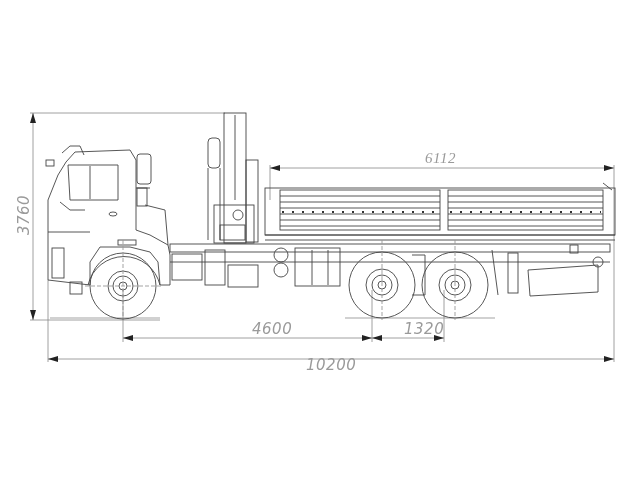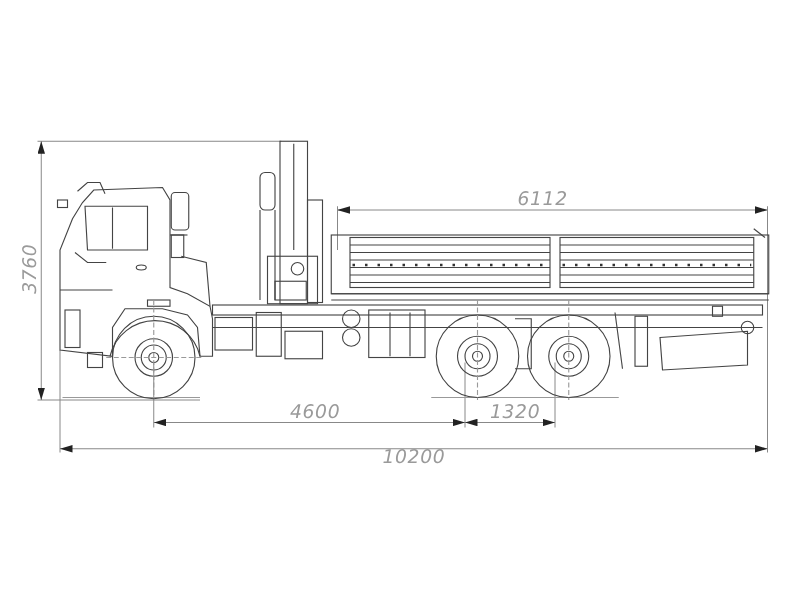--- a/index.html
+++ b/index.html
@@ -137,16 +137,16 @@
       <rect x="508" y="253" width="10" height="40"></rect>
       <path d="M528,270 L598,265 L598,292 L530,296 Z"></path>
       <rect x="570" y="245" width="8" height="8"></rect>
       <circle cx="598" cy="262" r="5"></circle>
       <line x1="492" y1="250" x2="498" y2="295"></line>
     </g>
   </g>
 </svg>
 
 <div class="dim-text dim-vert" style="left:0px; top:206px; width:48px; text-align:center;">3760</div>
-<div class="dim-text" style="left:414px; top:150px;">6112</div>
-<div class="dim-text" style="left:232px; top:320px;">4600</div>
-<div class="dim-text" style="left:392px; top:320px;">1320</div>
+<div class="dim-text" style="left:425px; top:150px;font-family:Liberation Serif, serif;">6112</div>
+<div class="dim-text" style="left:252px; top:320px;">4600</div>
+<div class="dim-text" style="left:404px; top:320px;">1320</div>
 <div class="dim-text" style="left:306px; top:356px;">10200</div>
 
 </body></html>

